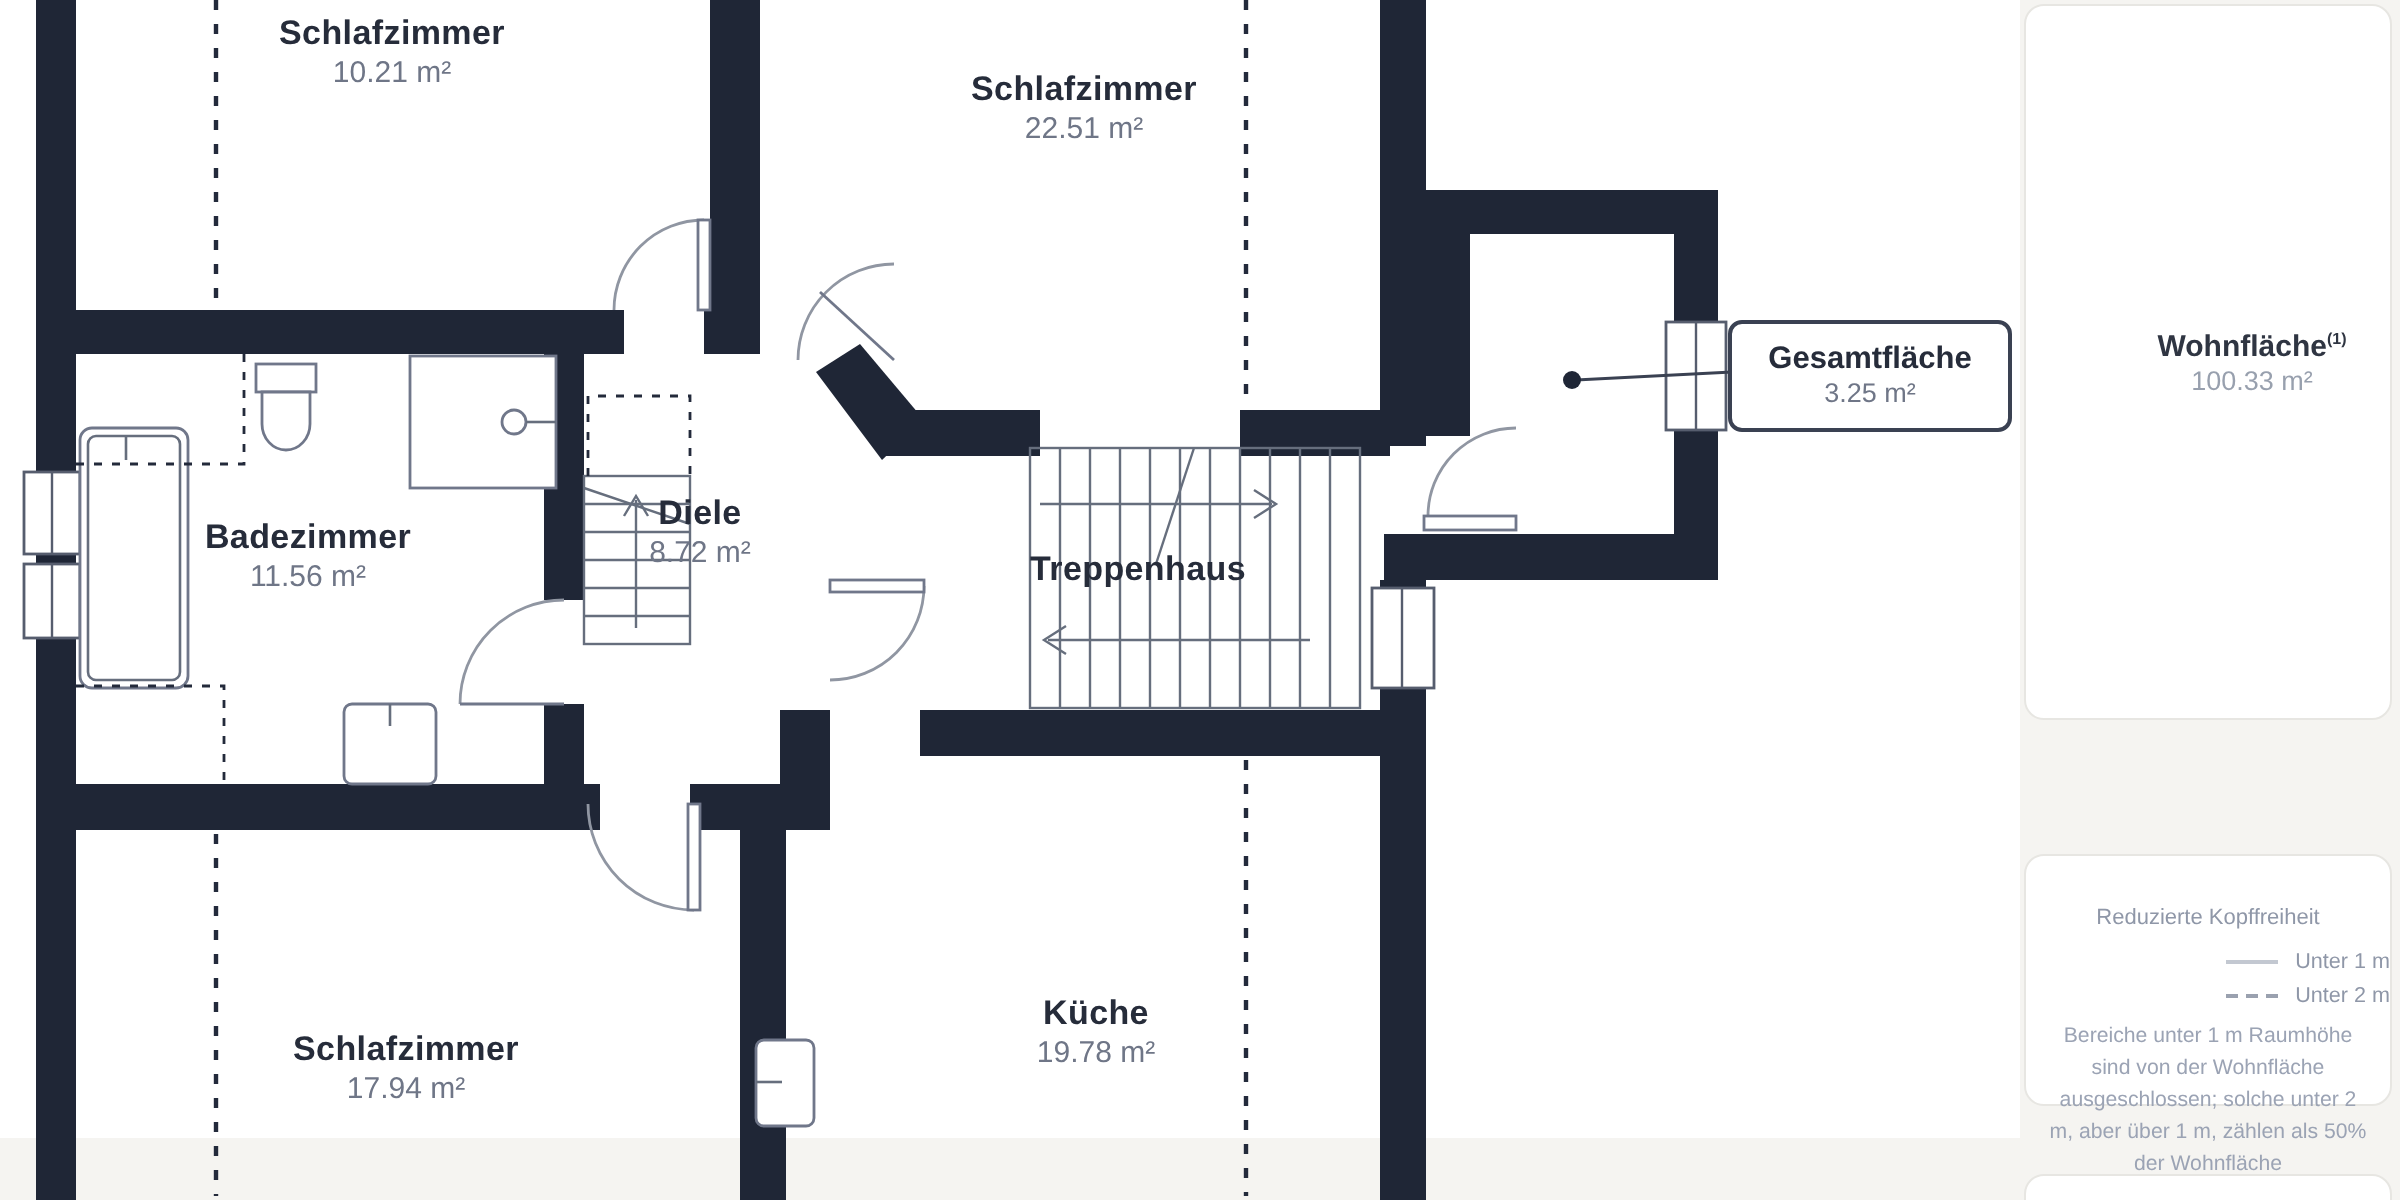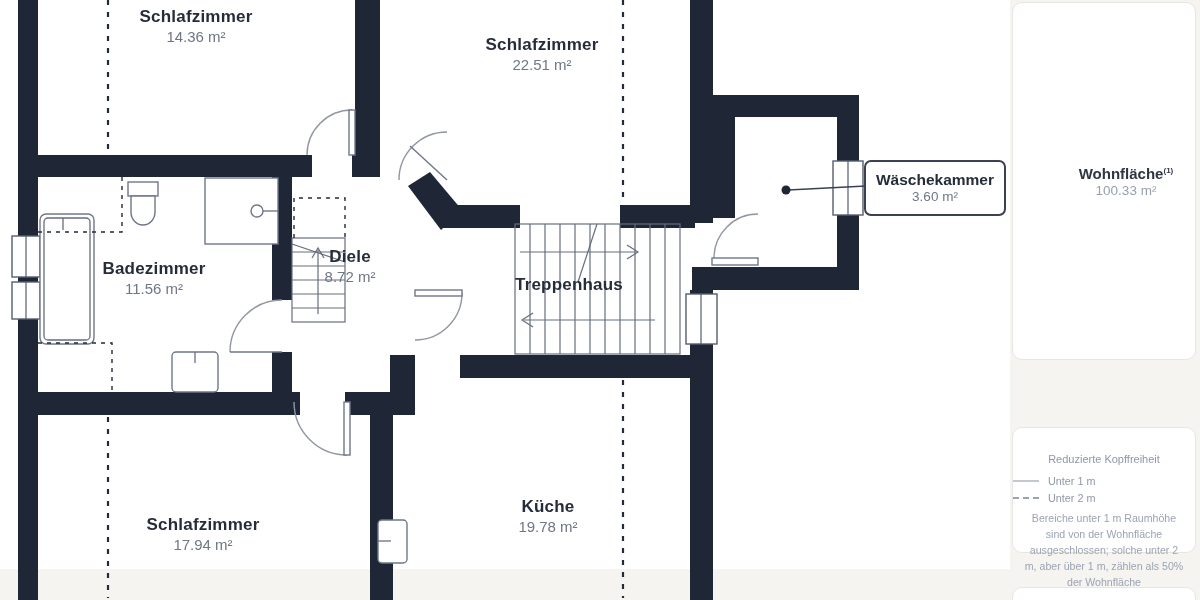--- a/index.html
+++ b/index.html
@@ -29,21 +29,21 @@
   }
   .card1{top:2px;height:358px;display:flex;flex-direction:column;align-items:center;justify-content:center;padding-left:44px;}
   .card2{top:367px;height:80px;display:flex;align-items:center;justify-content:center;}
   .card3{top:427px;height:126px;padding-top:25px;}
   .card4{top:587px;height:40px;}
   .wf-title{font-size:15px;font-weight:bold;color:#2f3542;text-align:center;}
   .wf-title sup{font-size:8px;font-weight:bold;color:#2f3542;}
   .wf-value{font-size:13.5px;color:#98a0ae;text-align:center;margin-top:1px;}
   .footnote{font-size:10.6px;color:#9ba3b4;text-align:center;line-height:1.55;padding:0 14px;}
   .legend-title{font-size:11px;color:#8f97a8;text-align:center;margin-bottom:7px;}
-  .legend-row{display:flex;align-items:center;justify-content:flex-start;gap:9px;height:17px;}
+  .legend-row{display:flex;align-items:center;justify-content:flex-end;gap:9px;height:17px;}
   .legend-line{width:26px;height:0;}
   .legend-line.solid{border-top:2px solid #c3c8d1;}
   .legend-line.dashed{border-top:2px dashed #9aa1af;}
   .legend-label{font-size:10.8px;color:#8f97a8;}
   .legend-note{font-size:10.6px;color:#9ba3b4;text-align:center;line-height:1.5;padding:5px 10px 0 10px;}
   
   .wall{fill:#1f2636;stroke:none;}
   .thin{stroke:#666e7d;stroke-width:1.3;fill:none;}
   .fixture{stroke:#70778a;stroke-width:1.4;fill:#ffffff;}
   .arc{stroke:#9096a2;stroke-width:1.4;fill:none;}
@@ -199,21 +199,21 @@
     </g>
 
     <g>
       <line class="leader" x1="788" y1="190" x2="866" y2="186"></line>
       <circle cx="786" cy="190" r="4.5" fill="#1f2636"></circle>
     </g>
   </svg>
 
   <div class="room-label" style="left:196px;top:6px;">
     <div class="rname">Schlafzimmer</div>
-    <div class="rarea">14.36 m²</div>
+    <div class="rarea">10.21 m²</div>
   </div>
   <div class="room-label" style="left:542px;top:34px;">
     <div class="rname">Schlafzimmer</div>
     <div class="rarea">22.51 m²</div>
   </div>
   <div class="room-label" style="left:154px;top:258px;">
     <div class="rname">Badezimmer</div>
     <div class="rarea">11.56 m²</div>
   </div>
   <div class="room-label" style="left:350px;top:246px;">
@@ -226,22 +226,22 @@
   <div class="room-label" style="left:203px;top:514px;">
     <div class="rname">Schlafzimmer</div>
     <div class="rarea">17.94 m²</div>
   </div>
   <div class="room-label" style="left:548px;top:496px;">
     <div class="rname">Küche</div>
     <div class="rarea">19.78 m²</div>
   </div>
 
   <div class="callout">
-    <div class="rname">Wäschekammer</div>
-    <div class="rarea">3.60 m²</div>
+    <div class="rname">Gesamtfläche</div>
+    <div class="rarea">3.25 m²</div>
   </div>
 </div>
 
 <div class="sidebar">
 
   <div class="card card1">
     <div class="wf-title">
       <span>Wohnfläche</span><sup>(1)</sup>
     </div>
     <div class="wf-value">100.33 m²</div>

